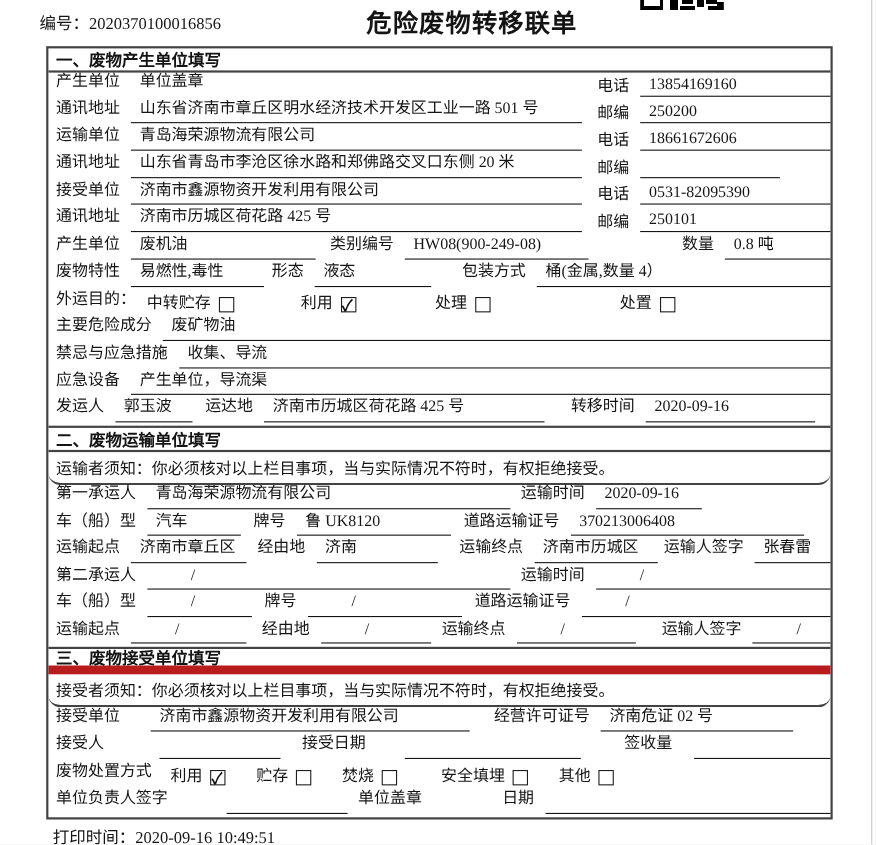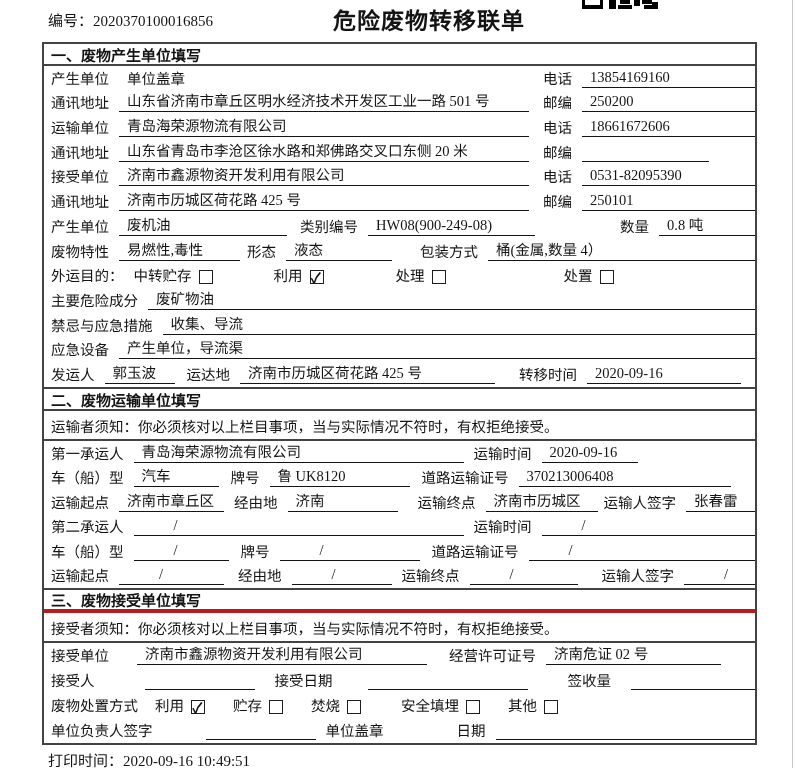--- a/index.html
+++ b/index.html
@@ -1,37 +1,37 @@
 <!DOCTYPE html>
 <html lang="zh-CN"><head>
 <meta charset="utf-8">
 <style>
   html,body{margin:0;padding:0;background:#e9e9e9;}
   #doc{position:relative;width:796px;height:768px;background:#ffffff;overflow:hidden;
        font-family:"Liberation Serif","DejaVu Serif",serif;color:#141414;}
   .page-edge{position:absolute;right:3px;top:0;width:1px;height:768px;background:#c9c9c9;}
 
   
-  .serial{position:absolute;left:48px;top:9px;font-size:15px;white-space:nowrap;}
+  .serial{position:absolute;left:36px;top:9px;font-size:15px;white-space:nowrap;}
   .title{position:absolute;left:333px;top:2px;font-size:23px;font-weight:bold;letter-spacing:1px;white-space:nowrap;}
   .qr{position:absolute;left:582px;top:0;}
 
   
   .formtable{position:absolute;left:42px;top:42px;width:715px;height:703px;
              border:2px solid #434343;box-sizing:border-box;display:flex;flex-direction:column;background:#fff;}
   .sec-head{flex:0 0 auto;display:flex;align-items:center;padding-left:7px;
             font-weight:bold;font-size:15px;box-sizing:border-box;}
   .h1{height:22px;border-bottom:2px solid #434343;}
   .h2{height:24px;border-top:2px solid #434343;border-bottom:2px solid #434343;}
-  .h3{height:25px;border-top:2px solid #434343;border-bottom:4px solid #b91c1c;text-align:right;}
+  .h3{height:25px;border-top:2px solid #434343;border-bottom:8px solid #b91c1c;text-align:right;}
   .note{flex:0 0 auto;height:30px;display:flex;align-items:center;padding-left:7px;
-        font-size:14.5px;border-bottom:2px solid #434343;box-sizing:border-box;white-space:nowrap;}
+        font-size:14.5px;border-bottom:2px solid #434343;box-sizing:border-box;white-space:nowrap;border-radius:11px;}
   .rows{display:flex;flex-direction:column;box-sizing:border-box;}
   .rows1{height:321px;} .rows2{height:147px;} .rows3{height:100px;}
-  .r{flex:1;display:flex;align-items:flex-end;padding:0 0 3px 7px;font-size:14.5px;box-sizing:border-box;}
+  .r{flex:1;display:flex;padding:0 0 3px 7px;font-size:14.5px;box-sizing:border-box;}
 
   .lb{white-space:nowrap;margin-right:10px;line-height:17px;flex:0 0 auto;}
   .ul{border-bottom:1px solid #141414;white-space:nowrap;line-height:17px;min-height:18px;
       padding:0 2px 1px 8px;box-sizing:border-box;flex:0 0 auto;overflow:hidden;}
   .fill{flex:1 1 auto;}
   .rgrp{margin-left:auto;display:flex;align-items:flex-end;width:212px;flex:0 0 auto;}
   .rgrp .ul{flex:1 1 auto;}
   .slash{padding-left:40px;}
 
   

